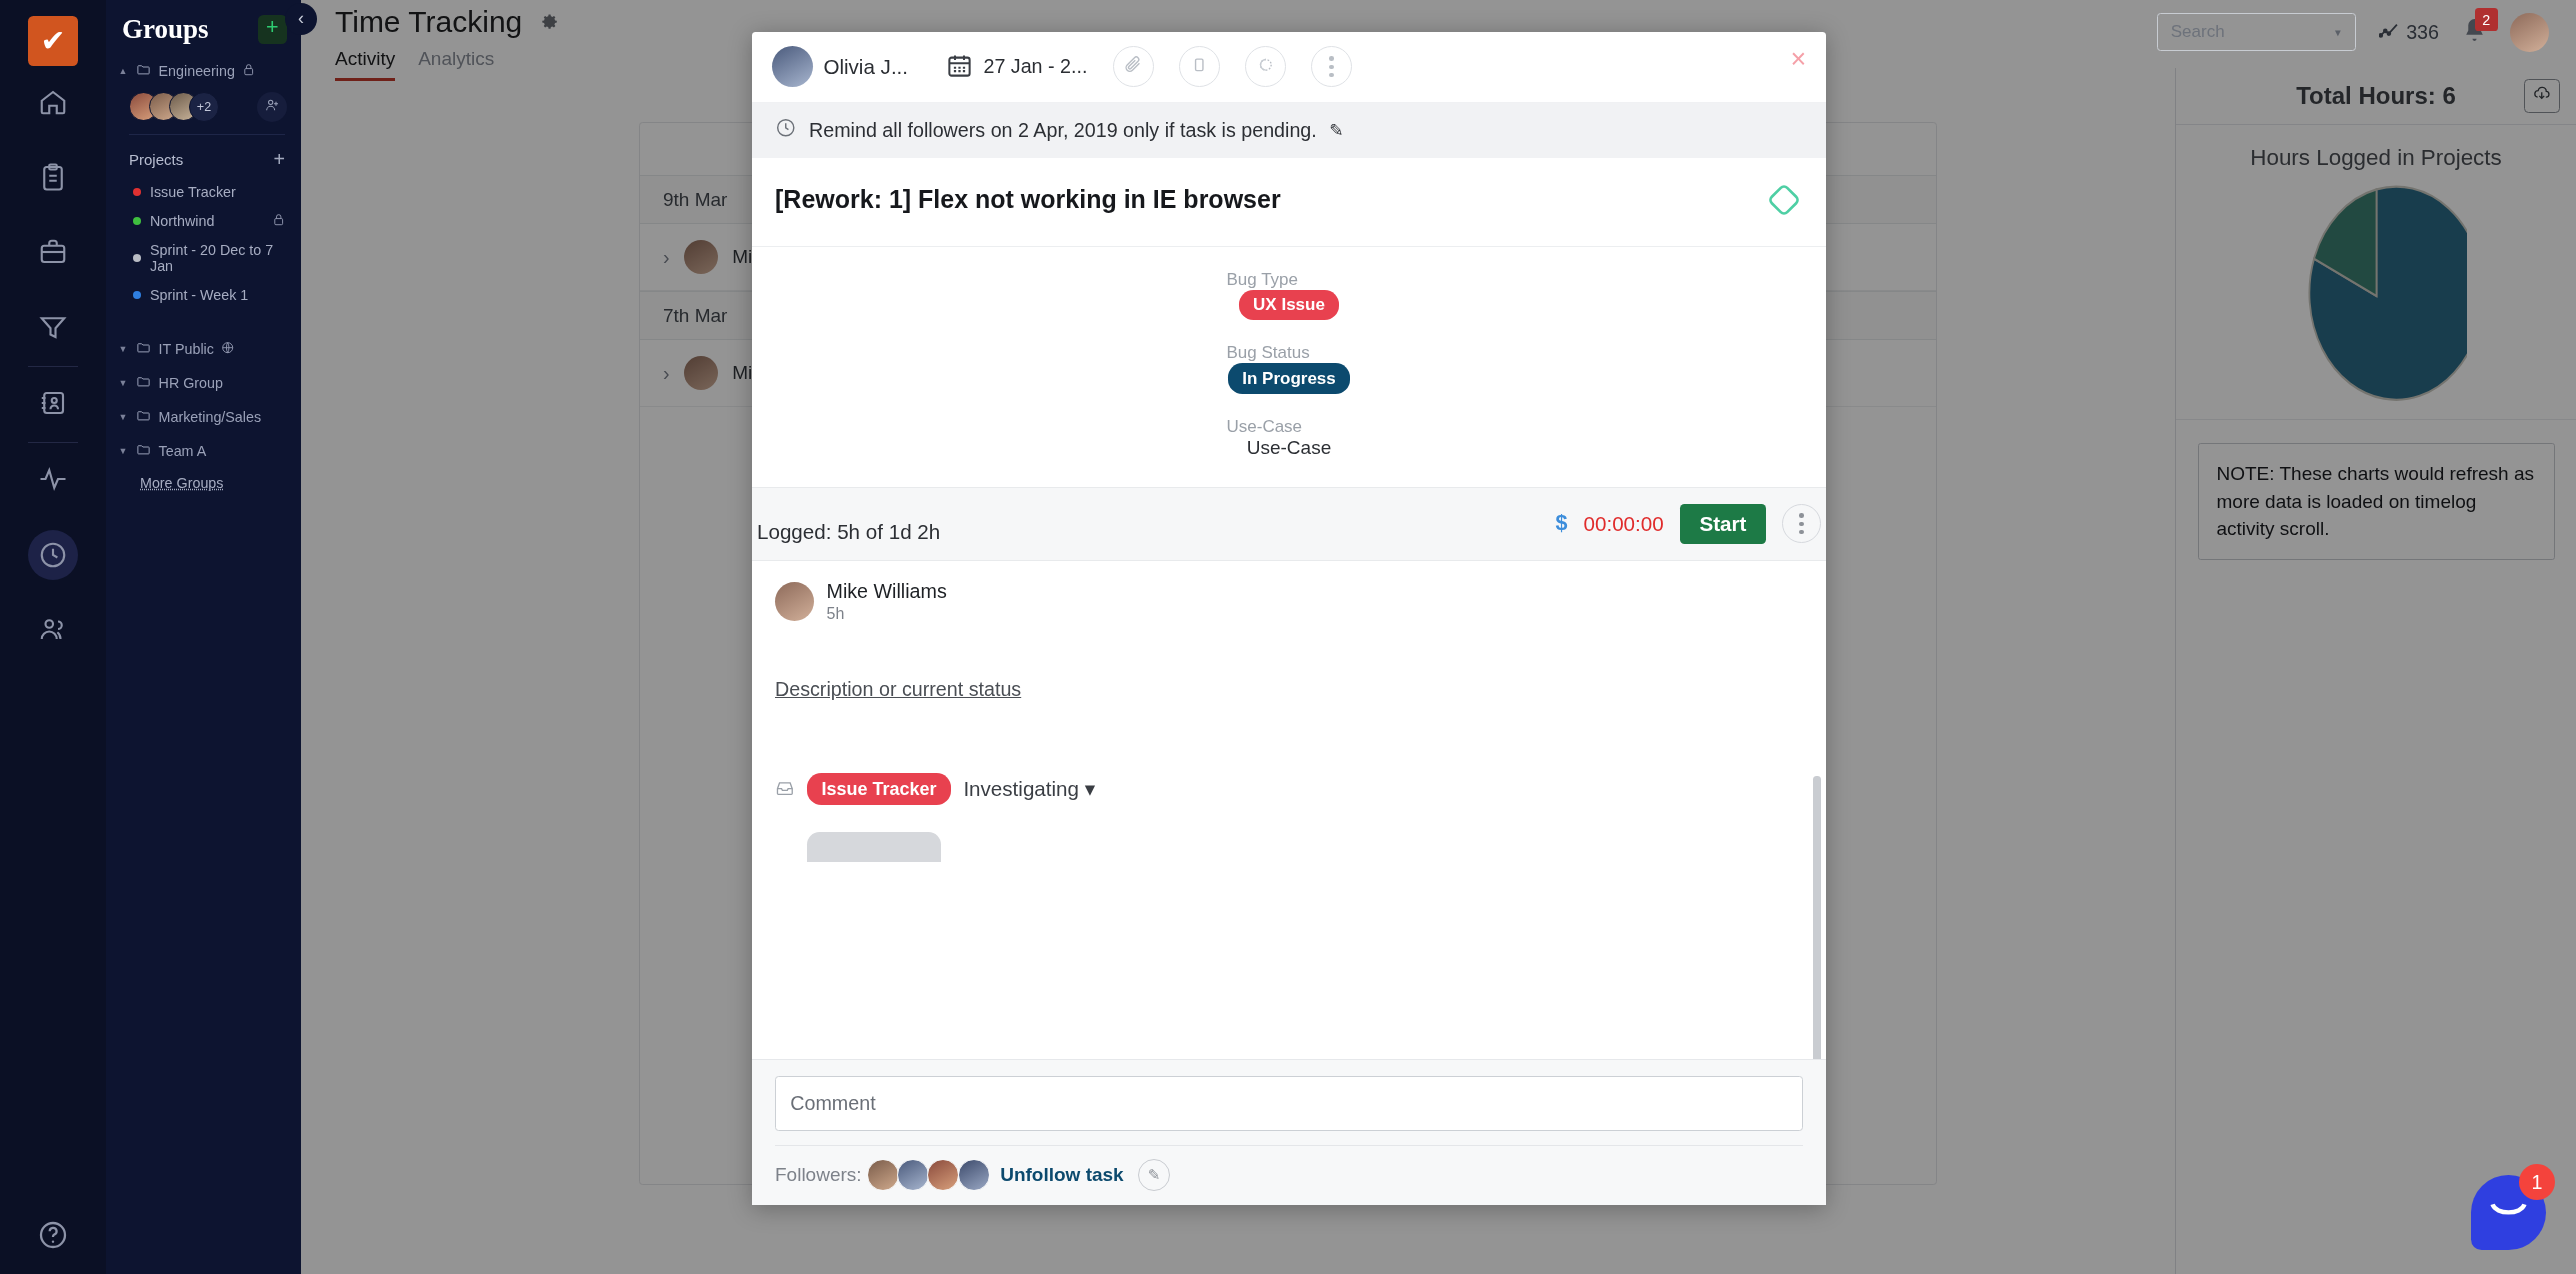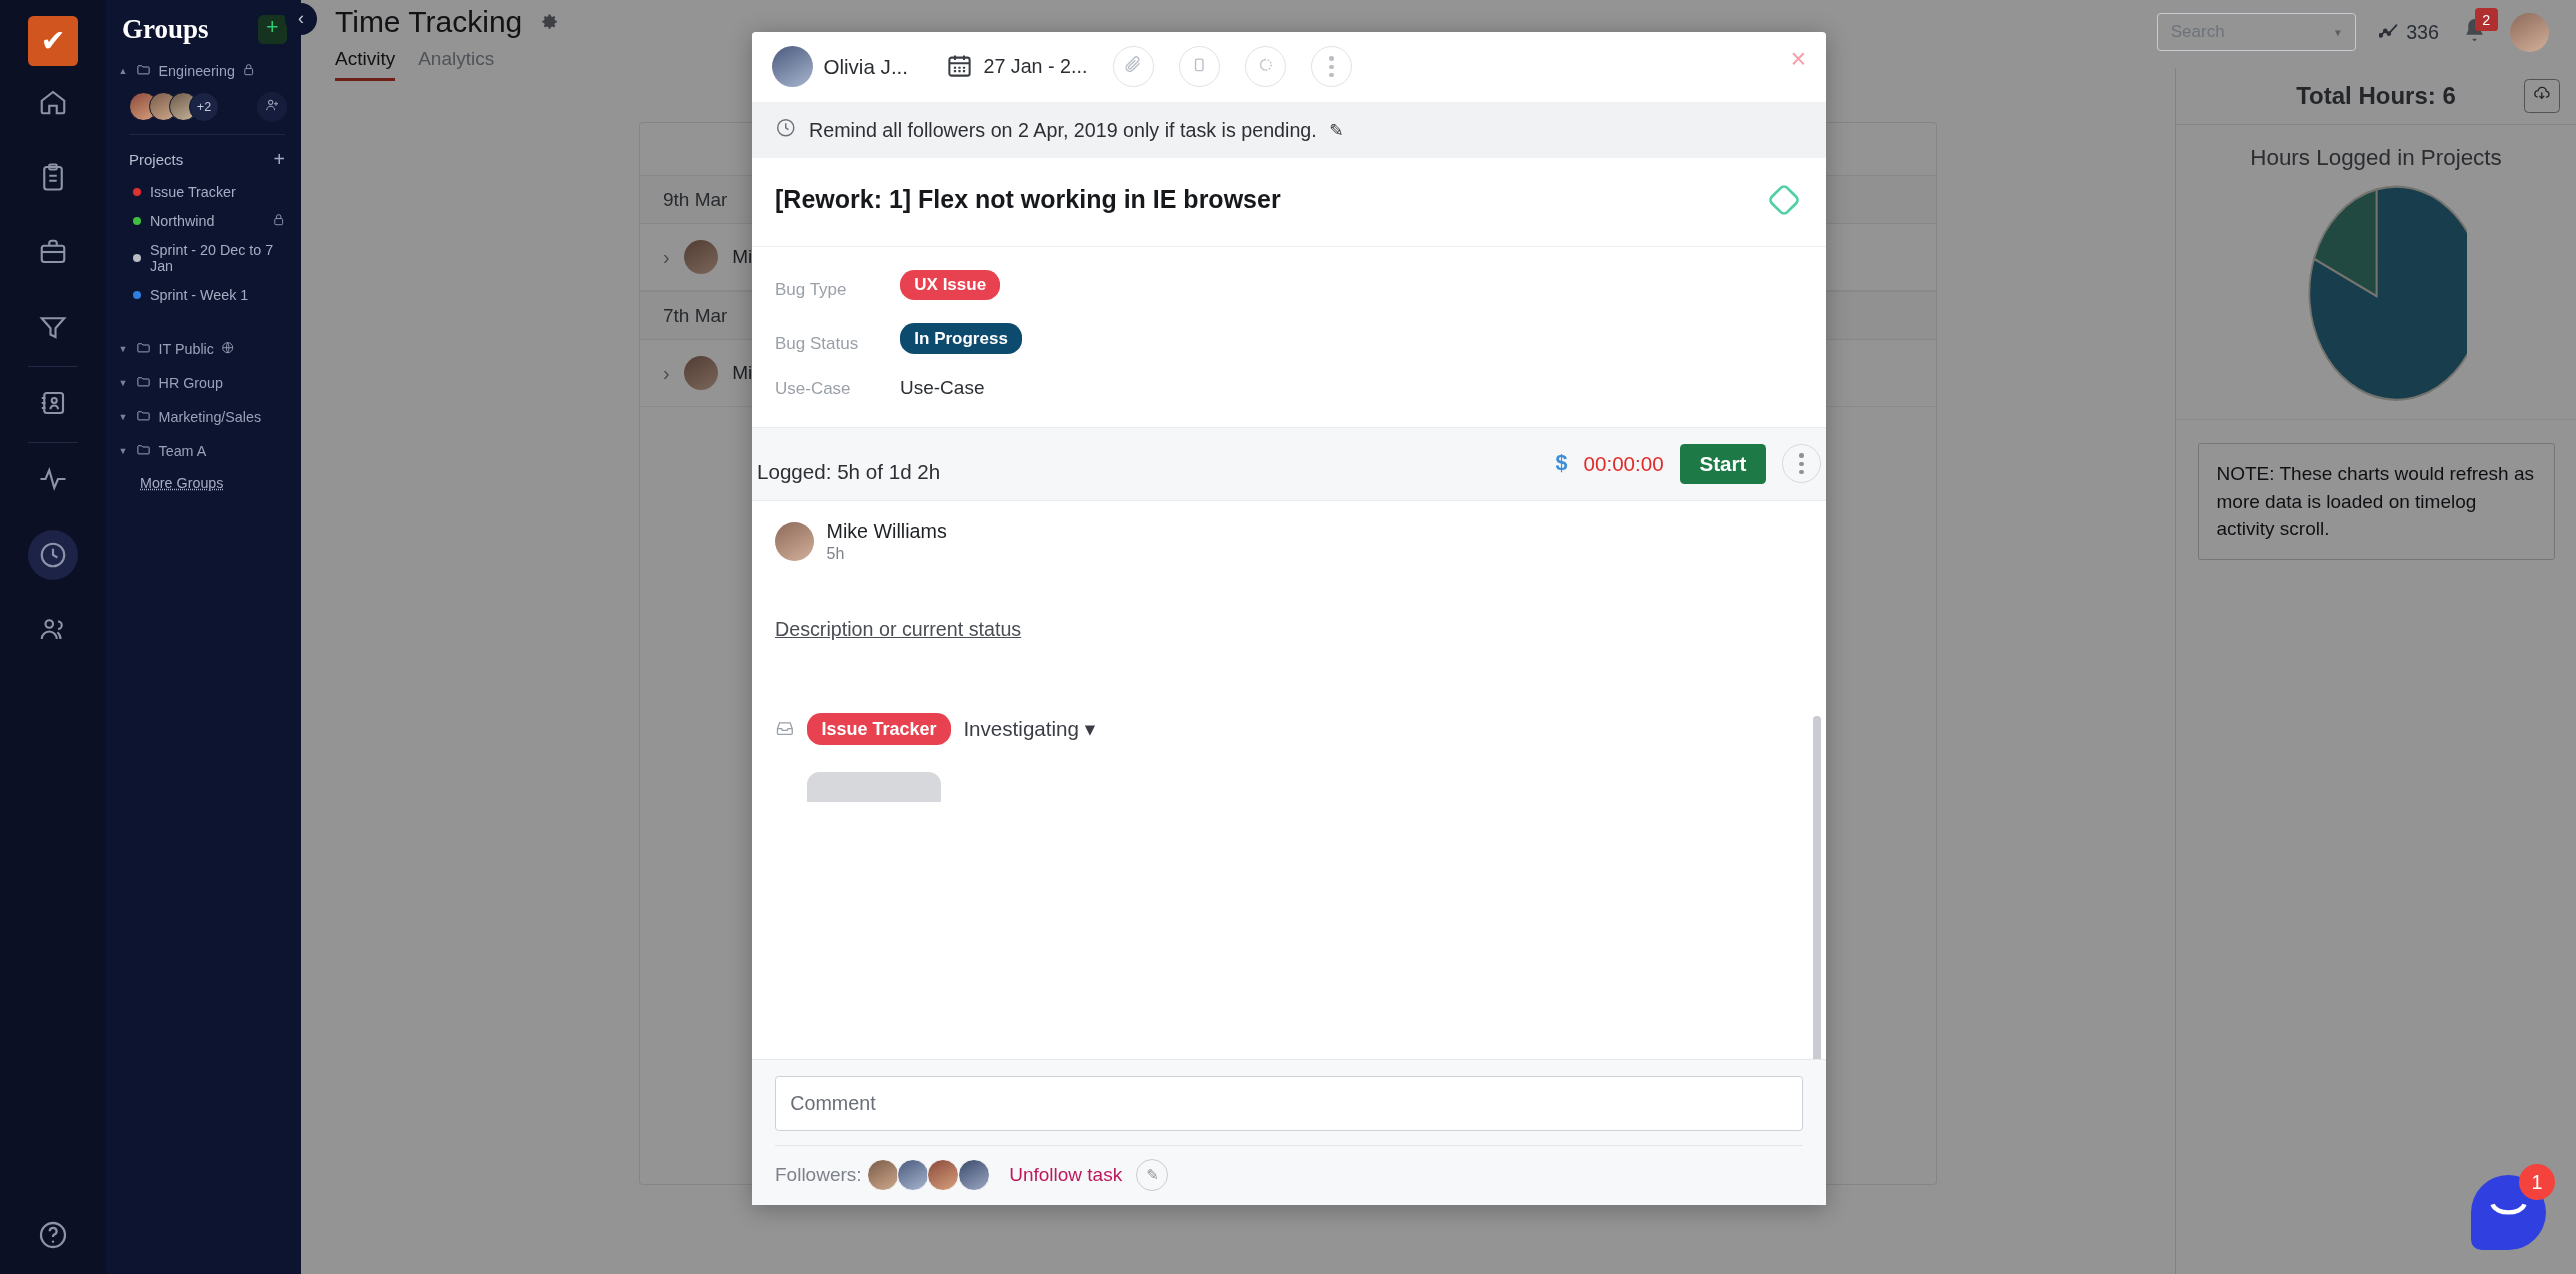--- a/index.html
+++ b/index.html
@@ -209,21 +209,21 @@
   .remind-bar .pen { font-size: 17px; }
 
   .task-title-row {
     display: flex; align-items: center; justify-content: space-between;
     padding: 23px 23px 27px 23px; border-bottom: 0.9px solid #eceef0;
   }
   .task-title { font-size: 25px; color: #16181c; font-weight: 700; }
   .diamond { width: 38px; height: 38px; }
 
   .fields { padding: 23px 23px 21.5px 23px; border-bottom: 0.9px solid #e8eaec; }
-  .field-row { display: flex; align-items: flex-end; margin-bottom: 23px; }
+  .field-row { display: flex; align-items: center; margin-bottom: 23px; flex-direction: column; }
   .field-label { width: 125px; font-size: 17px; color: #9aa0a8; }
   .badge { border-radius: 14.3px; color: #ffffff; font-size: 17px; padding: 5.4px 14.3px; font-weight: 700; }
   .field-val { font-size: 19px; color: #2c2f34; }
 
   .logged-bar {
     display: flex; align-items: flex-end; justify-content: space-between;
     padding: 16px 5px; background: #f6f7f8; border-bottom: 0.9px solid #e8eaec;
   }
   .logged-txt { font-size: 20.6px; color: #2c2f34; }
   .logged-right { display: flex; align-items: center; gap: 16px; }
@@ -257,21 +257,21 @@
 
   .modal-footer { border-top: 0.9px solid #e6e8eb; background: #f7f8f9; padding: 16px 23px 14.3px; }
   .comment-box {
     width: 100%; height: 55px; border: 0.9px solid #ccd0d5; border-radius: 3.6px;
     background: #fff; display: flex; align-items: center; padding: 0 14.3px;
     font-size: 19.7px; color: #6a6f77;
   }
   .followers-row { display: flex; align-items: center; gap: 3.6px; margin-top: 14.3px; padding-top: 12.5px; border-top: 0.9px solid #e4e6e9; }
   .followers-row .lbl { font-size: 19px; color: #7d828a; margin-right: 7.2px; }
   .followers-row .fav { width: 32px; height: 32px; border-radius: 50%; background-size: cover; border: 1.8px solid #f7f8f9; margin-left: -5.4px; }
-  .unfollow { font-size: 19px; color: #be185d; margin-left: 16px; }
+  .unfollow { font-size: 19px; color: #0c4a6e; margin-left: 7px; font-weight: bold; }
   .edit-circle {
     width: 32px; height: 32px; border-radius: 50%; border: 0.9px solid #c9ccd1; margin-left: 10.7px;
     display: flex; align-items: center; justify-content: center; font-size: 15px; color: #8d9198;
   }
 
   
   .ph1 { background: linear-gradient(150deg,#8d6a5a,#d2b09a); }
   .ph2 { background: linear-gradient(150deg,#8a4a3c,#d8a07c); }
   .ph3 { background: linear-gradient(150deg,#4a5a7c,#a8b6cf); }
   .ph4 { background: linear-gradient(150deg,#6b5a4a,#c9b49a); }

